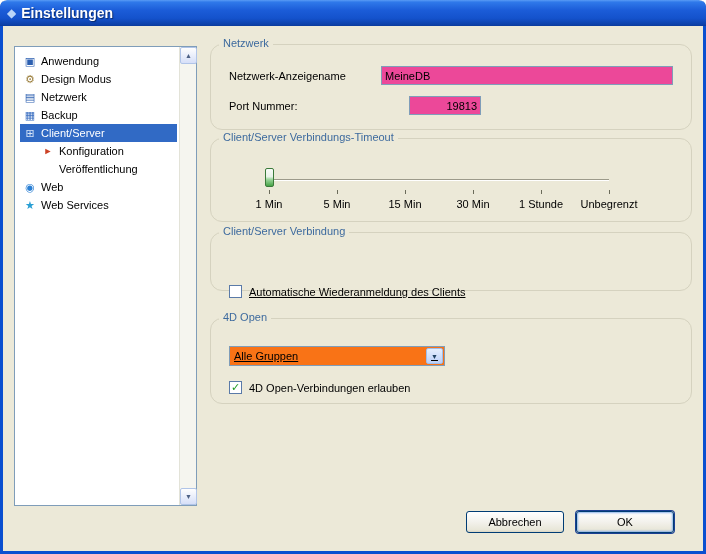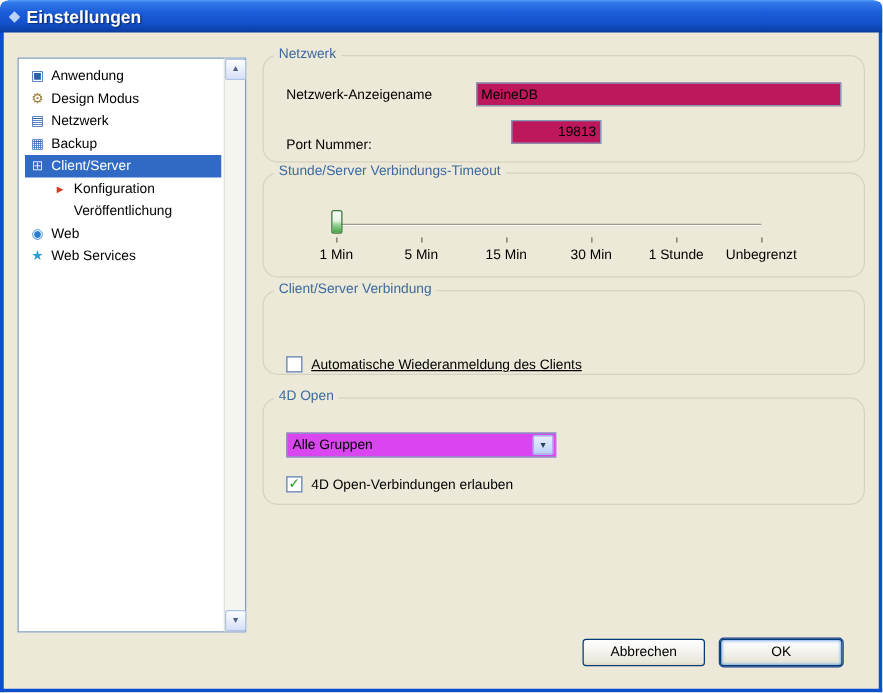--- a/index.html
+++ b/index.html
@@ -127,30 +127,30 @@
   }
   .gtitle {
     position: absolute;
     top: -8px; left: 8px;
     background: #ece9d8;
     padding: 0 4px;
     color: #3d6a9e;
   }
   .g1 { top: 44px;  height: 86px; }
   .g2 { top: 138px; height: 84px; }
-  .g3 { top: 232px; height: 68px; padding-left: 16px; }
+  .g3 { top: 232px; height: 59px; padding-left: 16px; }
   .g4 { top: 318px; height: 86px; }
   .lbl { position: absolute; }
   .l1 { left: 18px; top: 25px; }
-  .l2 { left: 18px; top: 65px; }
+  .l2 { left: 18px; top: 55px; }
   .txt {
     position: absolute;
     height: 19px;
     border: 1px solid #7f9db9;
-    background: #be185d;
+    background: #ec4899;
     font-family: "Liberation Sans", "DejaVu Sans", sans-serif;
     font-size: 11px;
     padding: 4px 3px;
   }
   .t1 { left: 170px; top: 21px; width: 292px; }
   .t2 { left: 198px; top: 51px; width: 72px; text-align: right; }
   
   .slider {
     position: absolute;
     left: 50px; top: 24px;
@@ -206,24 +206,25 @@
     font-weight: bold;
     color: #1f9a1f;
     line-height: 1;
     flex: 0 0 13px;
   }
   
   .combo {
     position: absolute;
     left: 18px; top: 27px;
     width: 216px; height: 20px;
-    background: #d946ef;
+    background: #f97316;
     border: 1px solid #7f9db9;
     display: flex;
     align-items: center;
+    text-decoration: underline;
   }
   .combo-text {
     flex: 1;
     padding-left: 4px;
     white-space: nowrap;
     overflow: hidden;
   }
   .combo-btn {
     width: 17px;
     align-self: stretch;
@@ -313,21 +314,21 @@
 
   <div class="group g1">
     <span class="gtitle">Netzwerk</span>
     <label class="lbl l1">Netzwerk-Anzeigename</label>
     <input class="txt t1" value="MeineDB" style="">
     <label class="lbl l2">Port Nummer:</label>
     <input class="txt t2" value="19813" style="">
   </div>
 
   <div class="group g2">
-    <span class="gtitle">Stunde/Server Verbindungs-Timeout</span>
+    <span class="gtitle">Client/Server Verbindungs-Timeout</span>
     <div class="slider">
       <div class="track"></div>
       <div class="thumb" style="left:3.5px"></div>
       <div class="tick" style="left:8px"></div>
       <div class="tick" style="left:76px"></div>
       <div class="tick" style="left:144px"></div>
       <div class="tick" style="left:212px"></div>
       <div class="tick" style="left:280px"></div>
       <div class="tick" style="left:348px"></div>
       <span class="tickl" style="left:8px">1 Min</span>

